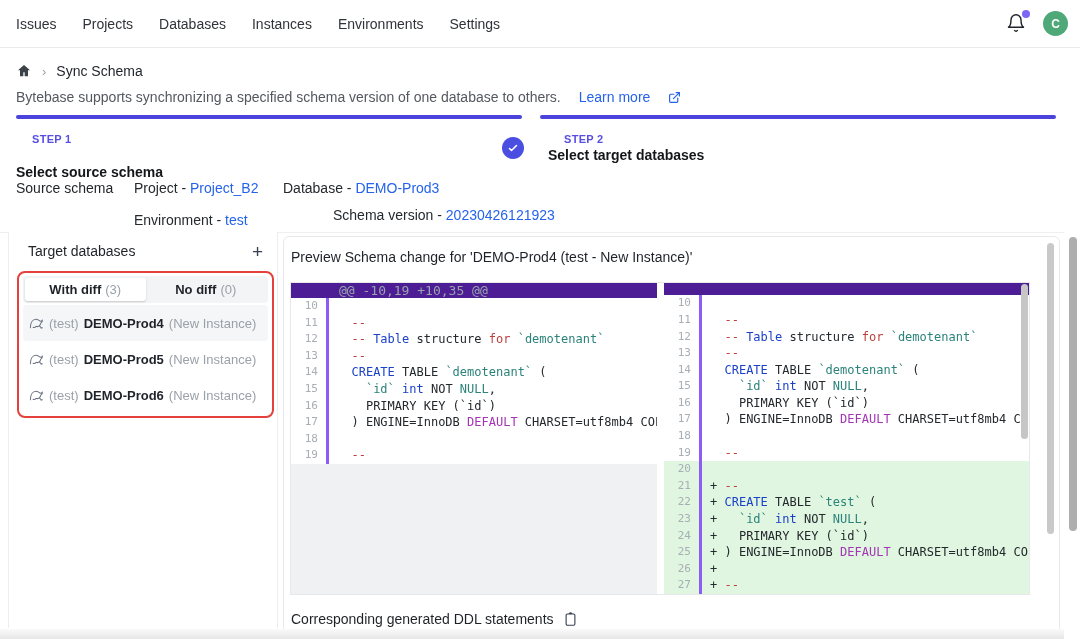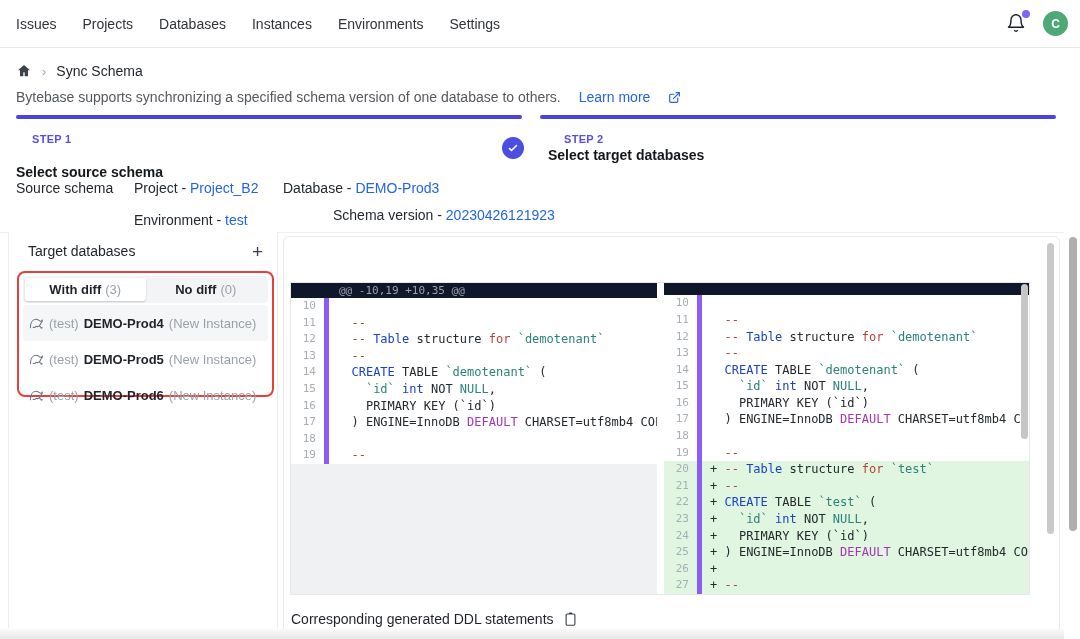--- a/index.html
+++ b/index.html
@@ -41,21 +41,21 @@
   .src-field .lnk { color:#2563eb; cursor:pointer; }
 
   .content-divider { position:absolute; left:0; top:232px; width:1064px; border-top:1px solid #efeff2; }
 
   
   .left-panel { position:absolute; left:8px; top:232px; width:270px; height:396px; background:#fff;
                 border-left:1px solid #ebedef; border-right:1px solid #ebedef; }
   .lp-head { position:relative; height:38px; display:flex; align-items:center; padding:0 14px 0 19px; }
   .lp-title { font-size:14px; color:#1f2329; flex:1; }
   .plus-btn { font-size:19px; color:#374151; cursor:pointer; line-height:1; }
-  .red-box { position:absolute; left:8px; top:39px; width:257px; height:126px;
+  .red-box { position:absolute; left:8px; top:39px; width:257px; height:147px;
              border:2px solid #e5413c; border-radius:8px; padding:3px 4px; }
   .tabbar { display:flex; height:27px; background:#f3f4f6; border-radius:4px; padding:2px; margin-bottom:2px; }
   .tab { flex:1; display:flex; align-items:center; justify-content:center; gap:4px;
          font-size:13px; font-weight:600; color:#1f2329; border-radius:3px; cursor:pointer; }
   .tab .cnt { color:#9aa1a9; font-weight:400; }
   .tab.active { background:#fff; box-shadow:0 1px 2px rgba(0,0,0,.18); }
   .db-list { }
   .db-item { display:flex; align-items:center; height:36px; padding:0 6px; gap:5px; font-size:13px;
              border-radius:4px; cursor:pointer; white-space:nowrap; overflow:hidden; }
   .db-item.selected { background:#f5f6f7; }
@@ -66,26 +66,26 @@
   .right-card { position:absolute; left:283px; top:236px; width:777px; height:403px; background:#fff;
                 border:1px solid #e7e9eb; border-radius:6px; }
   .preview-title { position:absolute; left:7px; top:12px; font-size:14px; font-weight:500; color:#1f2329; }
 
   .diff-editor { position:absolute; left:6px; top:45px; width:740px; height:313px;
                  border:1px solid #e6e8ea; display:flex; background:#fff; overflow:hidden; }
   .pane { position:relative; height:100%; overflow:hidden; display:flex; flex-direction:column; }
   .pane-left { width:366px; }
   .pane-gap { width:7px; background:#fff; }
   .pane-right { width:365px; }
-  .hunk-row { height:15px; background:#0f172a; font-family:"DejaVu Sans Mono", monospace;
-              font-size:11px; color:#9aa3ab; padding-left:48px; line-height:15px; white-space:pre; }
+  .hunk-row { height:15px; background:#4c1d95; font-family:"DejaVu Sans Mono", monospace;
+              font-size:13px; color:#9aa3ab; padding-left:48px; line-height:15px; white-space:pre; }
   .dline { display:flex; height:16.6px; line-height:16.6px; font-family:"DejaVu Sans Mono", monospace; font-size:12px; }
   .dline.added { background:#e0f6e0; }
   .lnum { width:38px; flex:0 0 38px; text-align:right; padding-right:8px; color:#a8aeb5; font-size:11px;
-          border-right:5px solid #8b5cf6; }
+          border-right:3px solid #8b5cf6; }
   .lcode { white-space:pre; overflow:hidden; padding-left:8px; flex:1; color:#24292e; }
   .filler { flex:1; background:#f0f1f2; }
   .s-k { color:#1b41c9; } 
   .s-t { color:#2b837b; } 
   .s-r { color:#bc3f3c; } 
   .s-m { color:#a435b5; } 
   .s-d { color:#24292e; }
 
   .pane-scrollbar { position:absolute; right:1px; top:1px; width:7px; height:155px; background:#c6c6c6; border-radius:4px; }
   .card-scrollbar { position:absolute; left:763px; top:6px; width:7px; height:291px; background:#c9c9c9; border-radius:4px; }
@@ -211,20 +211,21 @@
             </svg>
             <span class="db-env">(test)</span>
             <span class="db-name">DEMO-Prod6</span>
             <span class="db-note">(New Instance)</span>
           </div>
         </div>
     </div>
   </div>
 
   <div class="right-card">
+    <div class="preview-title">Preview Schema change for 'DEMO-Prod4 (test - New Instance)'</div>
 
     <div class="diff-editor">
       <div class="pane pane-left" id="pane-left">
         <div class="hunk-row">@@ -10,19 +10,35 @@</div>
       <div class="dline">
             <span class="lnum">10</span>
             <span class="lcode"><span class="s-d">  </span></span>
           </div>
           <div class="dline">
             <span class="lnum">11</span>
@@ -302,21 +303,20 @@
           <div class="dline">
             <span class="lnum">18</span>
             <span class="lcode"><span class="s-d">  </span></span>
           </div>
           <div class="dline">
             <span class="lnum">19</span>
             <span class="lcode"><span class="s-d">  </span><span class="s-r">--</span></span>
           </div>
           <div class="dline added">
             <span class="lnum">20</span>
-            <span class="lcode"><span class="s-d">+ </span><span class="s-r">--</span><span class="s-d"> </span><span class="s-k">Table</span><span class="s-d"> structure </span><span class="s-r">for</span><span class="s-d"> </span><span class="s-t">`test`</span></span>
           </div>
           <div class="dline added">
             <span class="lnum">21</span>
             <span class="lcode"><span class="s-d">+ </span><span class="s-r">--</span></span>
           </div>
           <div class="dline added">
             <span class="lnum">22</span>
             <span class="lcode"><span class="s-d">+ </span><span class="s-k">CREATE</span><span class="s-d"> TABLE </span><span class="s-t">`test`</span><span class="s-d"> (</span></span>
           </div>
           <div class="dline added">

